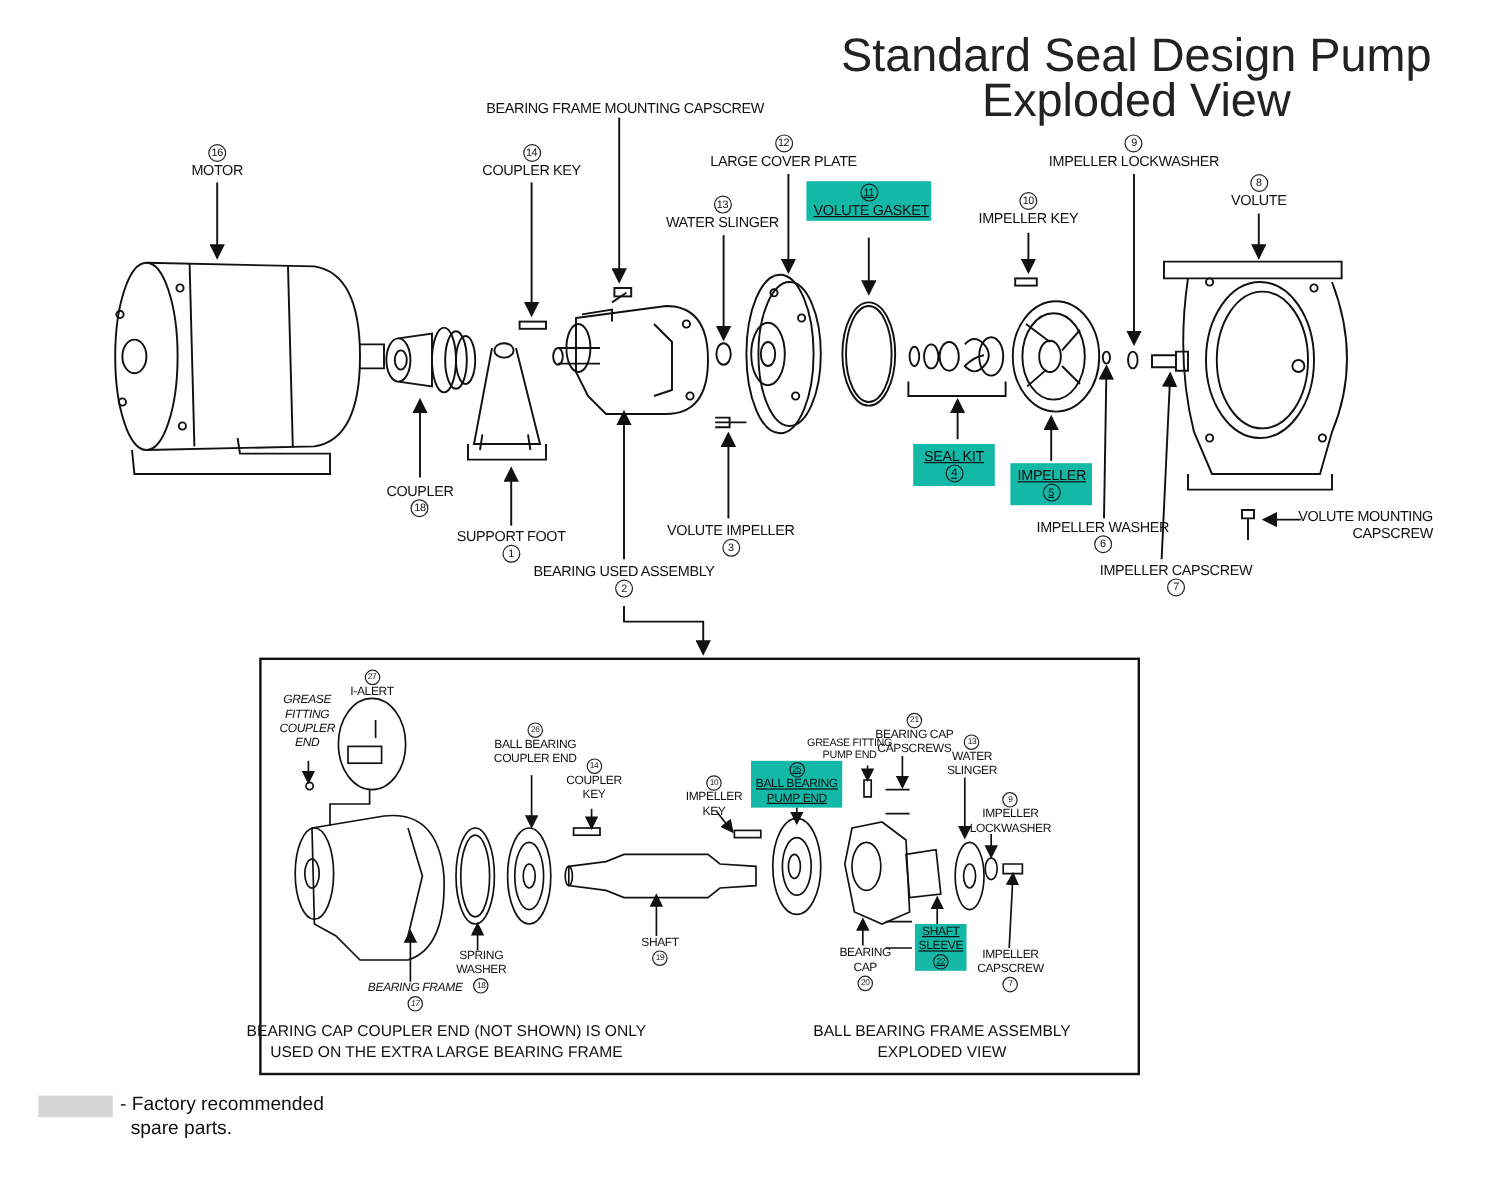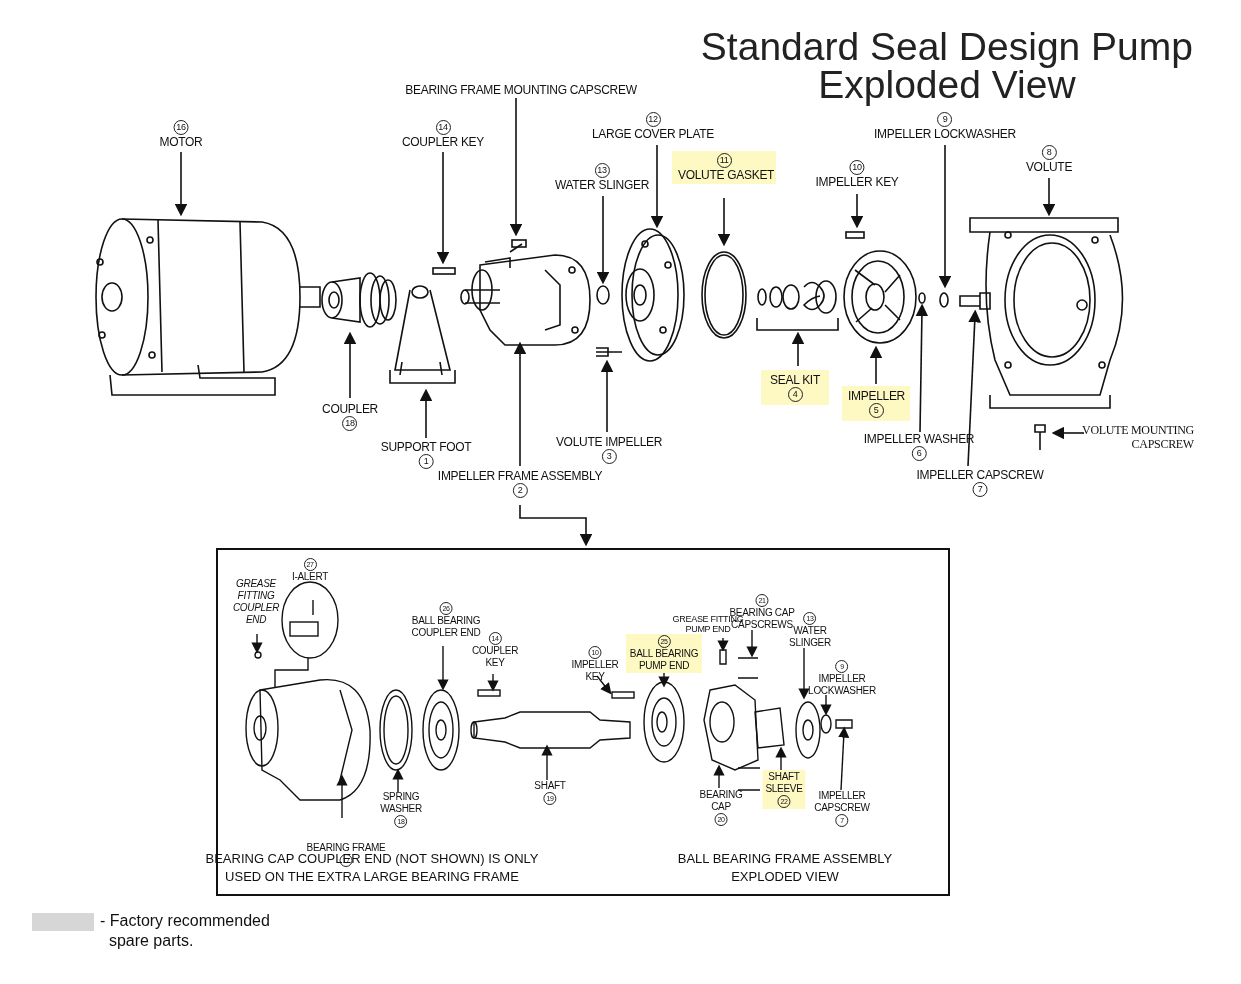--- a/index.html
+++ b/index.html
@@ -1,20 +1,20 @@
 <!DOCTYPE html>
 <html><head>
 <meta charset="utf-8">
 <style>
   html,body{margin:0;padding:0;background:#fff;}
   body{width:1241px;height:984px;position:relative;overflow:hidden;font-family:"Liberation Sans",sans-serif;color:#111;}
   .title{position:absolute;right:48px;top:28px;text-align:center;font-size:39px;line-height:38px;color:#222;font-family:"Liberation Sans",sans-serif;}
   .lbl{position:absolute;font-size:12px;line-height:14px;text-align:center;white-space:nowrap;letter-spacing:-0.3px;transform:translateX(-50%);font-family:"Liberation Sans",sans-serif;color:#111;}
   .lbl.small{font-size:10px;line-height:12px;}
-  .lbl.hl{background:#fef9c3;padding:2px 6px;}
+  .lbl.hl{background:#14b8a6;padding:2px 6px;text-decoration:underline;}
   .num{display:block;margin:0 auto;width:13px;height:13px;border:1px solid #222;border-radius:50%;font-size:9px;line-height:13px;text-align:center;}
   .lbl.small .num{width:11px;height:11px;font-size:7px;line-height:11px;}
   svg{position:absolute;left:0;top:0;}
   .inset{position:absolute;left:216px;top:548px;width:734px;height:348px;border:2px solid #111;box-sizing:border-box;}
   .note{position:absolute;font-size:13px;line-height:18px;text-align:center;white-space:nowrap;transform:translateX(-50%);}
   .legend-swatch{position:absolute;left:32px;top:913px;width:62px;height:18px;background:#d6d6d6;}
   .legend-text{position:absolute;left:100px;top:911px;font-size:16px;line-height:20px;}
 </style>
 </head>
 <body>
@@ -220,27 +220,27 @@
 <div class="lbl" style="left:443px;top:120px;"><span class="num">14</span><span>COUPLER KEY</span></div>
 <div class="lbl" style="left:521px;top:83px;">BEARING FRAME MOUNTING CAPSCREW</div>
 <div class="lbl" style="left:653px;top:112px;"><span class="num">12</span><span>LARGE COVER PLATE</span></div>
 <div class="lbl" style="left:602px;top:163px;"><span class="num">13</span><span>WATER SLINGER</span></div>
 <div class="lbl hl" style="left:724px;top:151px;width:92px;"><span class="num">11</span><span>VOLUTE GASKET</span></div>
 <div class="lbl" style="left:857px;top:160px;"><span class="num">10</span><span>IMPELLER KEY</span></div>
 <div class="lbl" style="left:945px;top:112px;"><span class="num">9</span><span>IMPELLER LOCKWASHER</span></div>
 <div class="lbl" style="left:1049px;top:145px;"><span class="num">8</span><span>VOLUTE</span></div>
 <div class="lbl" style="left:350px;top:402px;"><span>COUPLER</span><span class="num">18</span></div>
 <div class="lbl" style="left:426px;top:440px;"><span>SUPPORT FOOT</span><span class="num">1</span></div>
-<div class="lbl" style="left:520px;top:469px;"><span>IMPELLER FRAME ASSEMBLY</span><span class="num">2</span></div>
+<div class="lbl" style="left:520px;top:469px;"><span>BEARING USED ASSEMBLY</span><span class="num">2</span></div>
 <div class="lbl" style="left:609px;top:435px;"><span>VOLUTE IMPELLER</span><span class="num">3</span></div>
 <div class="lbl hl" style="left:795px;top:370px;width:56px;padding:3px 6px;"><span>SEAL KIT</span><span class="num">4</span></div>
 <div class="lbl hl" style="left:876px;top:386px;width:56px;padding:3px 6px;"><span>IMPELLER</span><span class="num">5</span></div>
 <div class="lbl" style="left:919px;top:432px;"><span>IMPELLER WASHER</span><span class="num">6</span></div>
 <div class="lbl" style="left:980px;top:468px;"><span>IMPELLER CAPSCREW</span><span class="num">7</span></div>
-<div class="lbl" style="left:1138px;top:423px;white-space:pre;text-align:right;font-family:Liberation Serif, serif;">VOLUTE MOUNTING
+<div class="lbl" style="left:1138px;top:423px;white-space:pre;text-align:right;">VOLUTE MOUNTING
 CAPSCREW</div>
 
 <div class="inset"></div>
 
 <div class="lbl small" style="left:256px;top:578px;white-space:pre;font-style:italic;">GREASE
 FITTING
 COUPLER
 END</div>
 <div class="lbl small" style="left:310px;top:558px;"><span class="num">27</span><span>I-ALERT</span></div>
 <div class="lbl small" style="left:446px;top:602px;white-space:pre;"><span class="num">26</span><span>BALL BEARING
@@ -252,21 +252,21 @@
 <div class="lbl small hl" style="left:664px;top:634px;white-space:pre;padding:1px 4px;"><span class="num">25</span><span>BALL BEARING
 PUMP END</span></div>
 <div class="lbl small" style="left:708px;top:614px;white-space:pre;font-size:9px;line-height:10px;">GREASE FITTING
 PUMP END</div>
 <div class="lbl small" style="left:762px;top:594px;white-space:pre;"><span class="num">21</span><span>BEARING CAP
 CAPSCREWS</span></div>
 <div class="lbl small" style="left:810px;top:612px;white-space:pre;"><span class="num">13</span><span>WATER
 SLINGER</span></div>
 <div class="lbl small" style="left:842px;top:660px;white-space:pre;"><span class="num">9</span><span>IMPELLER
 LOCKWASHER</span></div>
-<div class="lbl small" style="left:346px;top:842px;"><span>BEARING FRAME</span><span class="num">17</span></div>
+<div class="lbl small" style="left:346px;top:818px;font-style:italic;"><span>BEARING FRAME</span><span class="num">17</span></div>
 <div class="lbl small" style="left:401px;top:791px;white-space:pre;"><span>SPRING
 WASHER</span><span class="num">18</span></div>
 <div class="lbl small" style="left:550px;top:780px;"><span>SHAFT</span><span class="num">19</span></div>
 <div class="lbl small" style="left:721px;top:789px;white-space:pre;"><span>BEARING
 CAP</span><span class="num">20</span></div>
 <div class="lbl small hl" style="left:784px;top:770px;white-space:pre;padding:1px 3px;"><span>SHAFT
 SLEEVE</span><span class="num">22</span></div>
 <div class="lbl small" style="left:842px;top:790px;white-space:pre;"><span>IMPELLER
 CAPSCREW</span><span class="num">7</span></div>
 

